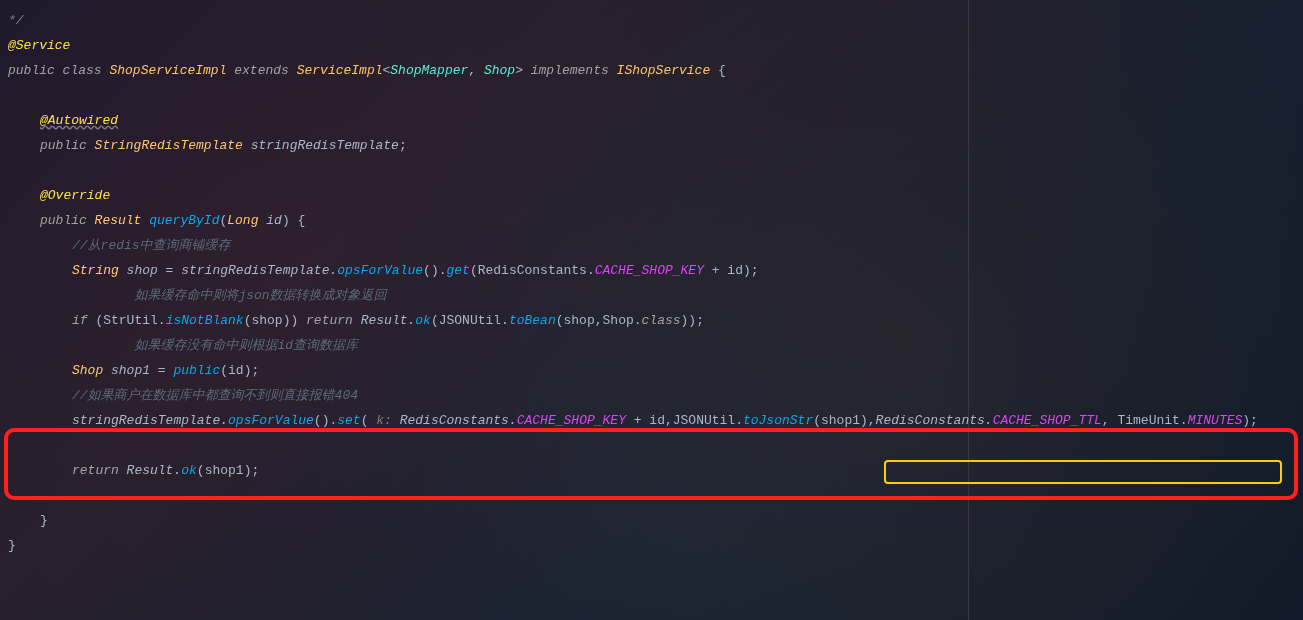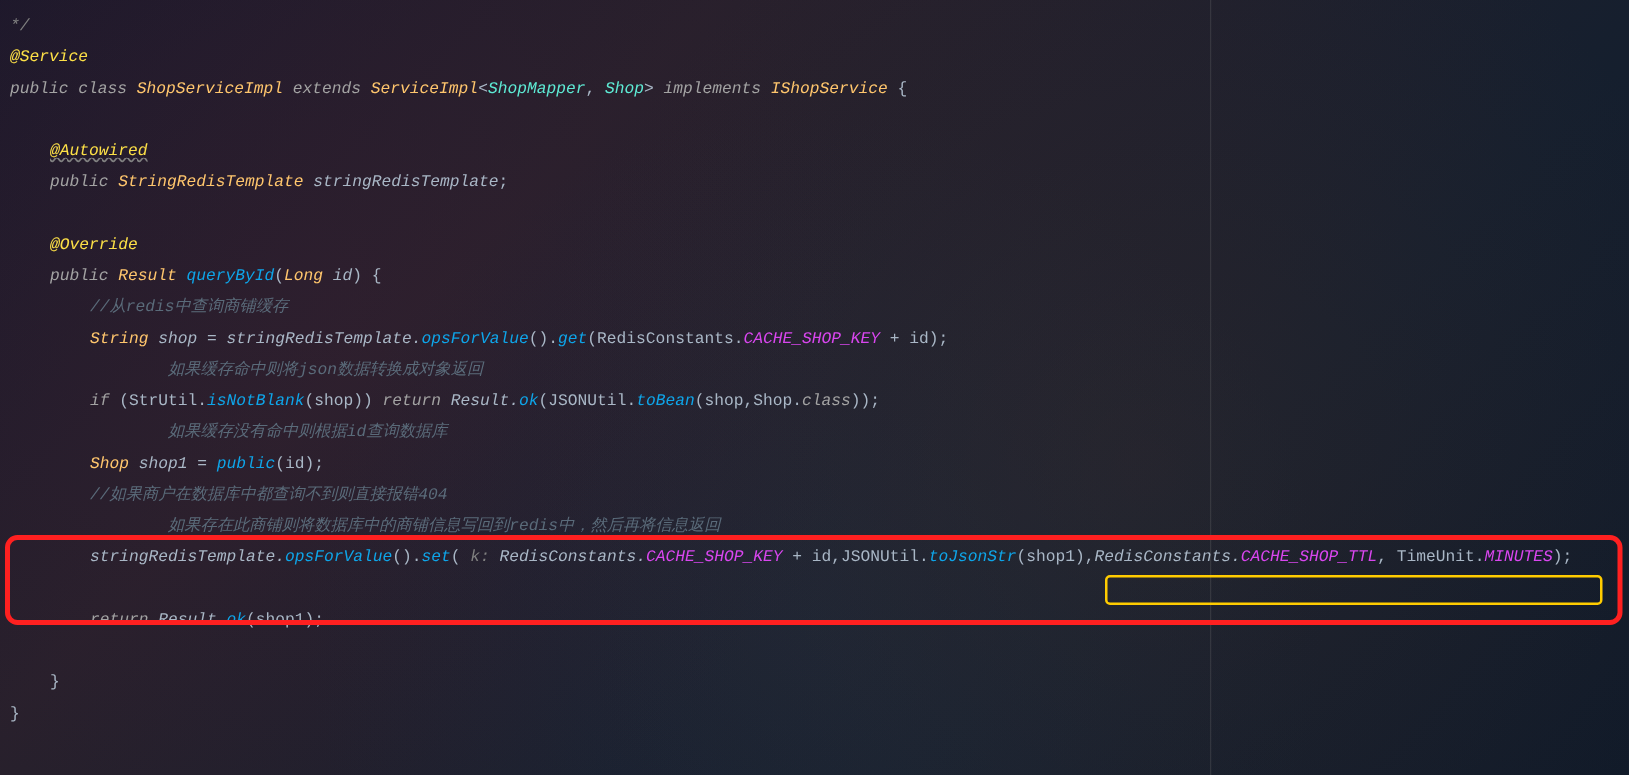--- a/index.html
+++ b/index.html
@@ -100,21 +100,20 @@
   <div class="line">&nbsp;</div>
   <div class="line indent1"><span class="annotation">@Override</span></div>
   <div class="line indent1"><span class="keyword">public </span><span class="type">Result </span><span class="method">queryById</span><span class="punct">(</span><span class="type">Long </span><span class="param">id</span><span class="punct">) {</span></div>
   <div class="line indent2"><span class="lcomment">//从redis中查询商铺缓存</span></div>
   <div class="line indent2"><span class="type">String </span><span class="identifier">shop = stringRedisTemplate.</span><span class="method">opsForValue</span><span class="punct">().</span><span class="method">get</span><span class="punct">(RedisConstants.</span><span class="static-field">CACHE_SHOP_KEY</span><span class="punct"> + id);</span></div>
   <div class="line indent2"><span class="lcomment">        如果缓存命中则将json数据转换成对象返回</span></div>
   <div class="line indent2"><span class="keyword">if </span><span class="punct">(StrUtil.</span><span class="method">isNotBlank</span><span class="punct">(shop)) </span><span class="keyword">return </span><span class="identifier">Result.</span><span class="method">ok</span><span class="punct">(JSONUtil.</span><span class="method">toBean</span><span class="punct">(shop,Shop.</span><span class="keyword">class</span><span class="punct">));</span></div>
   <div class="line indent2"><span class="lcomment">        如果缓存没有命中则根据id查询数据库</span></div>
   <div class="line indent2"><span class="type">Shop </span><span class="identifier">shop1 = </span><span class="method">public</span><span class="punct">(id);</span></div>
   <div class="line indent2"><span class="lcomment">//如果商户在数据库中都查询不到则直接报错404</span></div>
-  <div class="line indent2"><span class="lcomment">        如果存在此商铺则将数据库中的商铺信息写回到redis中，然后再将信息返回</span></div>
   <div class="line indent2"><span class="identifier">stringRedisTemplate.</span><span class="method">opsForValue</span><span class="punct">().</span><span class="method">set</span><span class="punct">( </span><span class="comment">k: </span><span class="identifier">RedisConstants.</span><span class="static-field">CACHE_SHOP_KEY</span><span class="punct"> + id,JSONUtil.</span><span class="method">toJsonStr</span><span class="punct">(shop1),</span><span class="identifier">RedisConstants.</span><span class="static-field">CACHE_SHOP_TTL</span><span class="punct">, TimeUnit.</span><span class="static-field">MINUTES</span><span class="punct">);</span></div>
   <div class="line">&nbsp;</div>
   <div class="line indent2"><span class="keyword">return </span><span class="identifier">Result.</span><span class="method">ok</span><span class="punct">(shop1);</span></div>
   <div class="line">&nbsp;</div>
   <div class="line indent1"><span class="punct">}</span></div>
   <div class="line"><span class="punct">}</span></div>
 </div>
 
 <div class="red-box"></div>
 <div class="yellow-box"></div>

